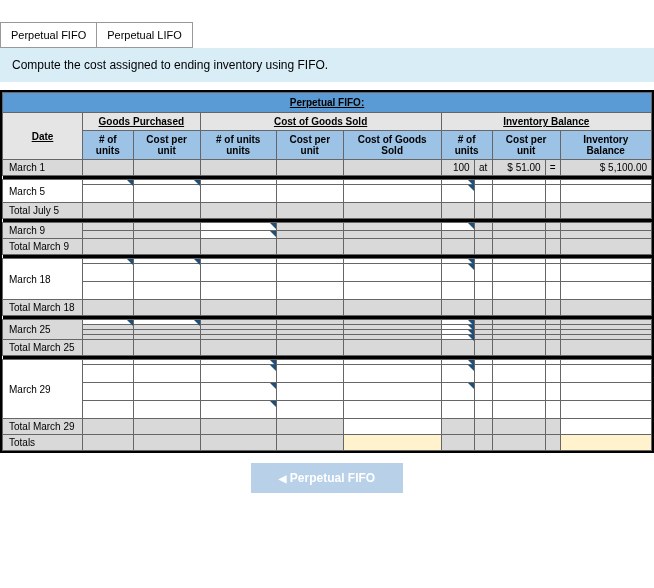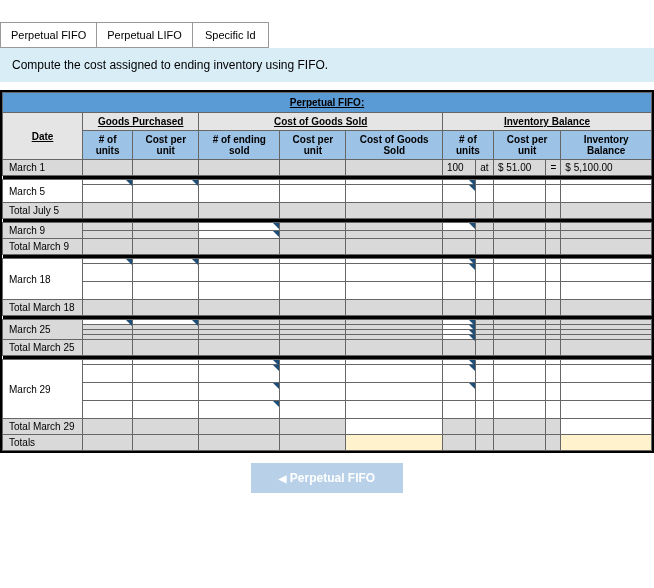--- a/index.html
+++ b/index.html
@@ -26,59 +26,58 @@
   .shaded .date-col { background: #d9d9d9; }
   .blank td { background: #fff; height: 18px; }
   
   .sep { height: 4px; background: #000; }
   .sep td { background: #000; padding: 0; border: none; }
   
   .input-cell { position: relative; background: #fff !important; }
   .input-cell::after { content: ''; position: absolute; top: 0; right: 0; width: 0; height: 0; border-left: 6px solid transparent; border-top: 6px solid #1f4e79; }
   
   .yellow { background: #fff2cc !important; }
-  .val-right { text-align: left; padding-right: 4px; }
+  .val-right { text-align: right; padding-right: 4px; }
   .at-col { width: 18px; text-align: center; }
   .eq-col { width: 14px; text-align: center; }
   
   .nav-buttons { display: flex; gap: 10px; justify-content: center; margin-top: 10px; }
   .btn { padding: 8px 28px; font-size: 12px; color: #fff; cursor: pointer; font-weight: bold; }
   .btn-prev { background: #b8d1e8; }
   .btn-next { background: #2e6da4; }
   .chev { font-size: 10px; }
   
   .underline { text-decoration: underline; }
 </style>
 </head>
 <body>
 
 <div class="tabs">
   <div class="tab">Perpetual FIFO</div>
   <div class="tab">Perpetual LIFO</div>
-  <div class="tab">Specific Id</div>
 </div>
 
 <div class="instruction">Compute the cost assigned to ending inventory using FIFO.</div>
 
 <div class="table-wrap">
 <table>
   <tbody>
         <tr>
     <th colspan="12" class="hdr-main underline">Perpetual FIFO:</th>
   </tr>
   <tr>
     <th rowspan="2" class="hdr-sub underline">Date</th>
     <th colspan="2" class="hdr-sub underline">Goods Purchased</th>
     <th colspan="3" class="hdr-sub underline">Cost of Goods Sold</th>
     <th colspan="6" class="hdr-sub underline">Inventory Balance</th>
   </tr>
   <tr>
     <th class="hdr-col"># of units</th>
     <th class="hdr-col">Cost per unit</th>
-    <th class="hdr-col"># of ending sold</th>
+    <th class="hdr-col"># of units units</th>
     <th class="hdr-col">Cost per unit</th>
     <th class="hdr-col">Cost of Goods Sold</th>
     <th colspan="2" class="hdr-col"># of units</th>
     <th colspan="2" class="hdr-col">Cost per unit</th>
     <th colspan="2" class="hdr-col">Inventory Balance</th>
   </tr>
 
   <tr class="shaded">
     <td class="date-col">March 1</td>
     <td></td>

